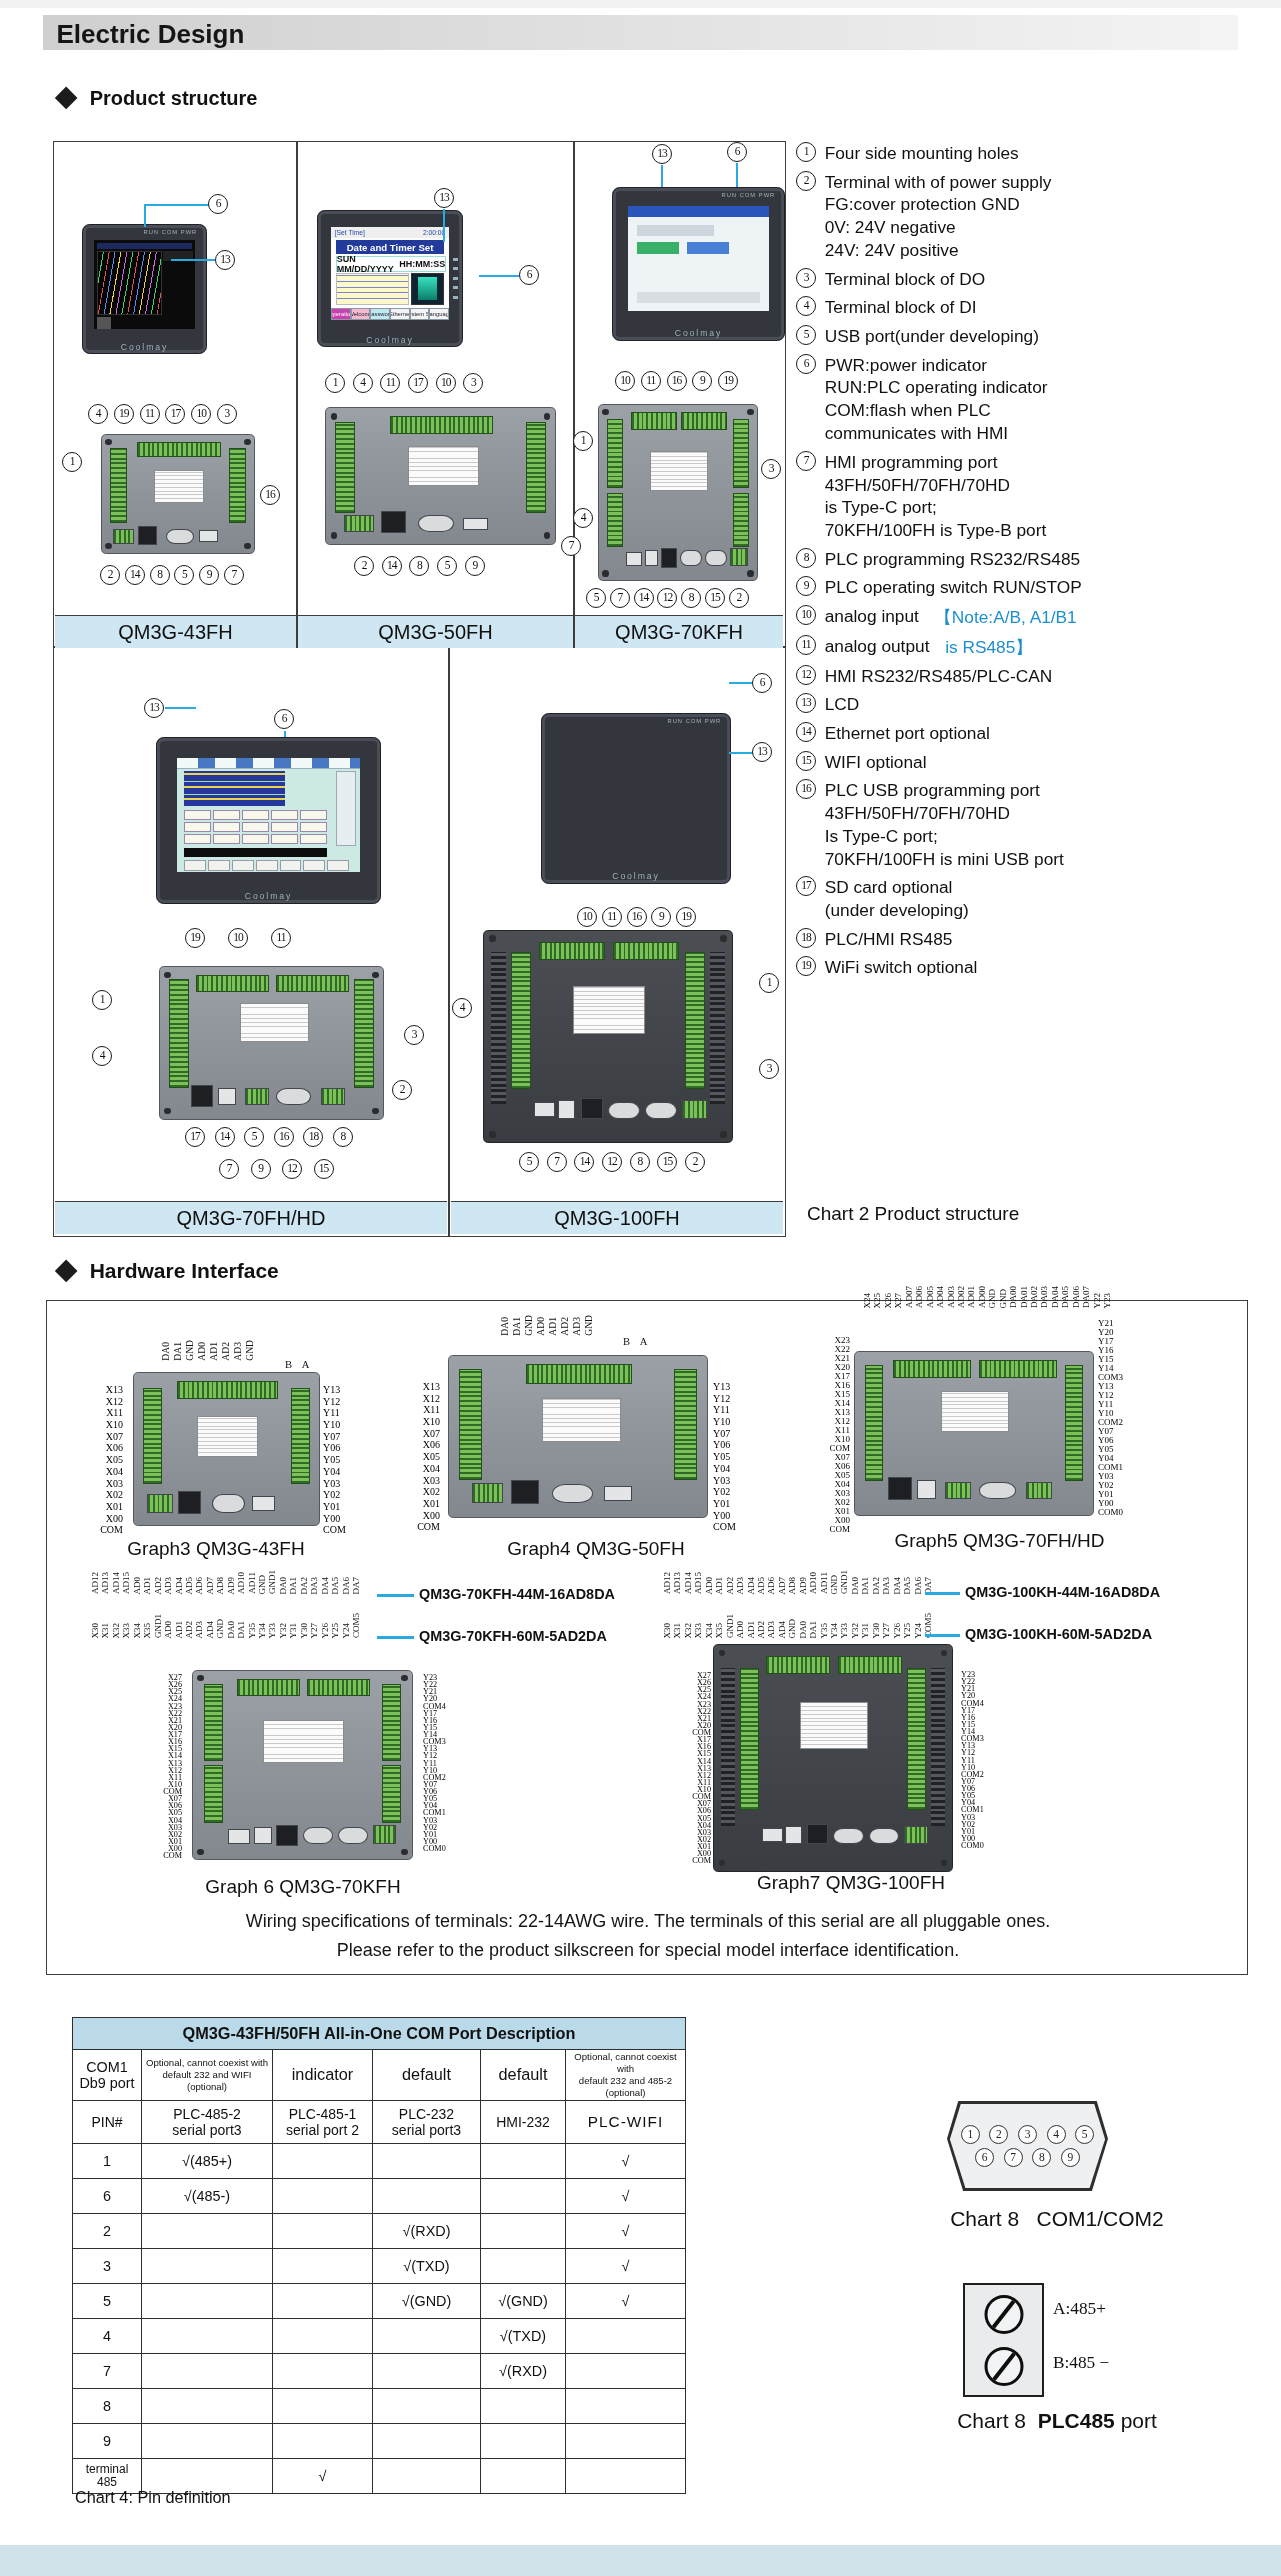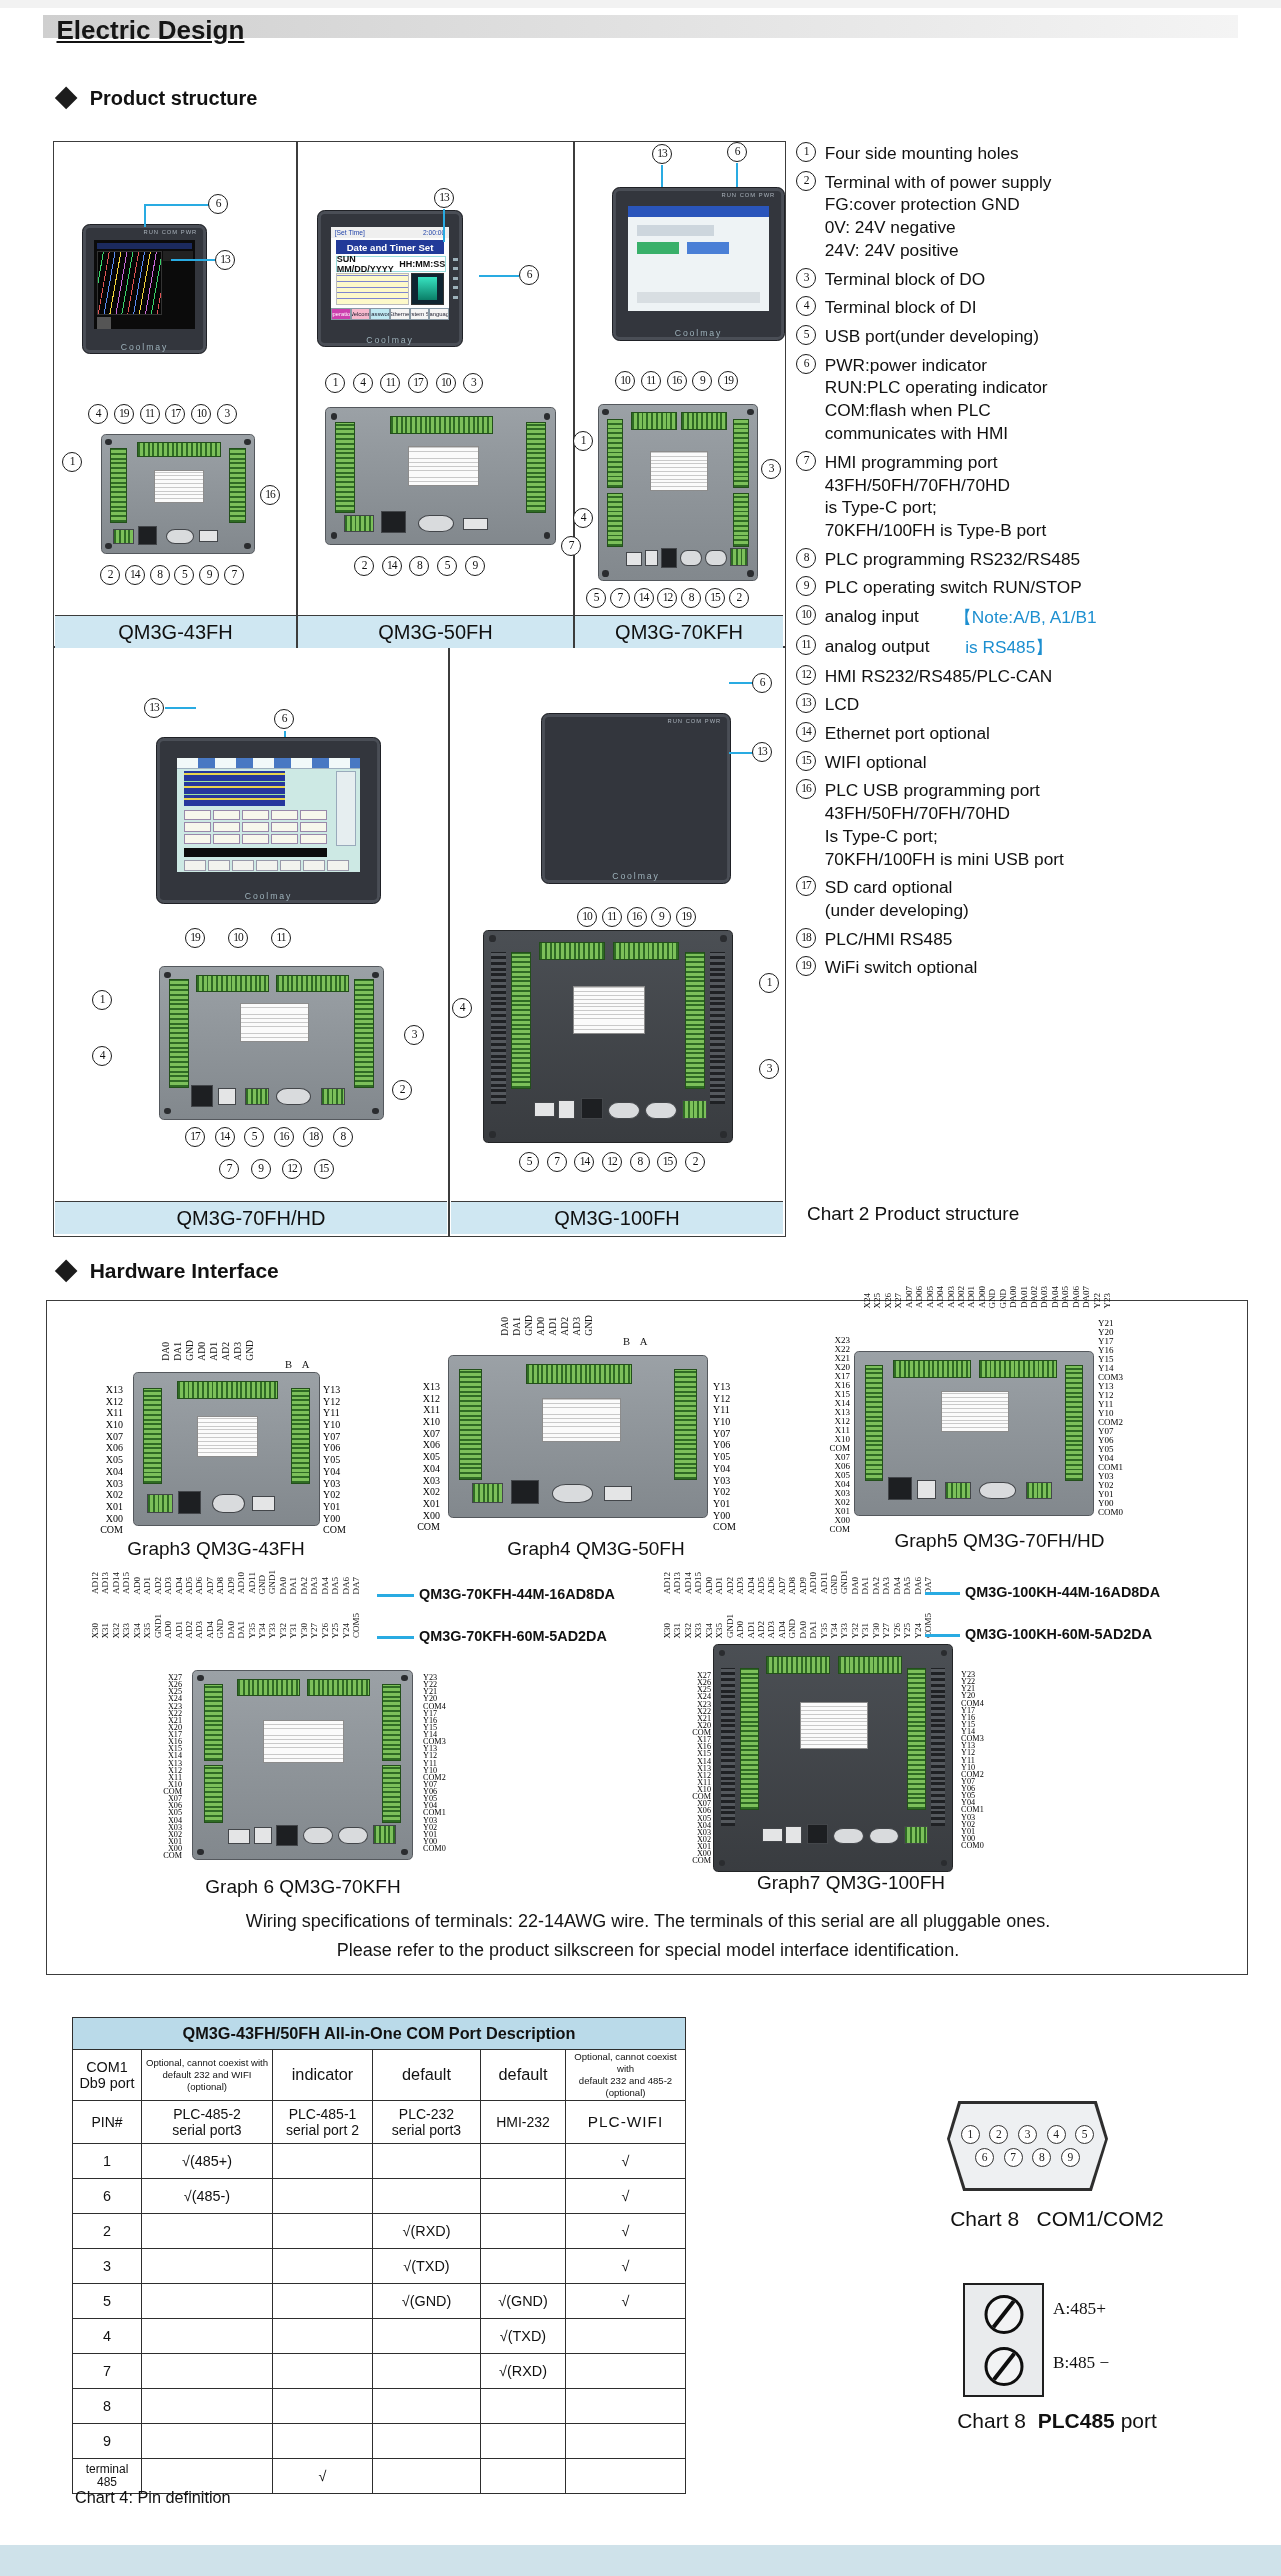--- a/index.html
+++ b/index.html
@@ -1,20 +1,20 @@
 <!DOCTYPE html>
 <html><head>
 <meta charset="utf-8">
 <style>
   html,body{margin:0;padding:0;background:#fff;}
   .page{position:relative;width:1281px;height:2576px;background:#fff;font-family:"Liberation Sans",sans-serif;color:#111;overflow:hidden;}
   .abs{position:absolute;}
   
   .topstrip{left:0;top:0;width:1281px;height:7.7px;background:#f2f2f2;}
-  .hdrbar{left:43px;top:15.4px;width:1195px;height:23px;background:linear-gradient(to right,#cfcfcf,#f4f4f4);display:flex;align-items:flex-start;text-decoration:underline;}
+  .hdrbar{left:43px;top:15.4px;width:1195px;height:35px;background:linear-gradient(to right,#cfcfcf,#f4f4f4);display:flex;align-items:flex-end;}
   .hdrbar span{font-size:26px;font-weight:bold;padding-left:13.5px;color:#151515;}
   .sech{display:flex;align-items:center;font-weight:bold;color:#121212;}
   .dia{width:16.3px;height:16.3px;background:#1c1c1c;transform:rotate(45deg);display:inline-block;margin-right:15.4px;flex:none;}
   
   .fbox{border:1.9px solid #3c3c3c;}
   .gl{position:absolute;background:#3c3c3c;}
   .mlabel{position:absolute;background:#cfe7f2;border-top:1.9px solid #3c3c3c;display:flex;align-items:center;justify-content:center;font-size:20px;color:#101010;}
   
   .co{box-sizing:border-box;width:20px;height:20px;border:1.3px solid #1a1a1a;border-radius:50%;background:#fff;color:#111;font:11.5px/17.3px "Liberation Serif",serif;text-align:center;display:inline-block;letter-spacing:-1px;flex:none;}
   .crow{display:flex;}
@@ -87,21 +87,21 @@
   .s100teal{left:66%;top:34%;width:26%;height:22%;display:flex;gap:3.8px;}
   .s100teal b{flex:1;background:#3fa8b8;border:1px solid #246;}
   .s100gauge{right:1%;top:12%;width:6%;height:60%;background:linear-gradient(180deg,#9fd6e8,#3a7f9f);border:1px solid #357;}
   .s100home{left:4%;bottom:4%;width:56%;height:14%;background:#cfd3d6;color:#d6281e;font-weight:bold;font-size:9.6px;display:flex;align-items:center;justify-content:center;white-space:nowrap;}
   .s100btn{left:63%;bottom:4%;width:30%;height:14%;background:#101010;color:#ffd73a;font-size:6.2px;display:flex;align-items:center;justify-content:center;white-space:nowrap;}
   .bdots{position:absolute;right:3.8px;top:35%;width:4.8px;height:30%;background:repeating-linear-gradient(0deg,#9db1ba 0 2.9px,transparent 2.9px 9.6px);}
   
   .ann{display:flex;flex-direction:column;}
   .ann-it{display:flex;gap:8.7px;margin-bottom:5.8px;align-items:flex-start;}
   .ann-t{font-size:17.3px;line-height:1.32;white-space:pre-line;}
-  .ann-note{color:#1d8fd0;font-size:17.3px;margin-left:27px;white-space:nowrap;}
+  .ann-note{color:#1d8fd0;font-size:17.3px;margin-left:7px;white-space:nowrap;}
   .cap{position:absolute;font-size:19px;color:#111;}
   
   .stack{position:absolute;font:10px/1.17 "Liberation Serif",serif;white-space:pre-line;text-align:right;color:#000;}
   .stack.m{font-size:9px;line-height:1.0;}
   .stack.t{font-size:8.2px;line-height:0.87;}
   .vrow{position:absolute;display:flex;align-items:flex-end;gap:1.9px;}
   .vrow .v{writing-mode:vertical-rl;transform:rotate(180deg);font:9.6px/1.05 "Liberation Serif",serif;}
   .vrow.sm{gap:1px;}
   .vrow.sm .v{font-size:9px;}
   .ba{position:absolute;font:10.6px "Liberation Serif",serif;letter-spacing:3.8px;}

